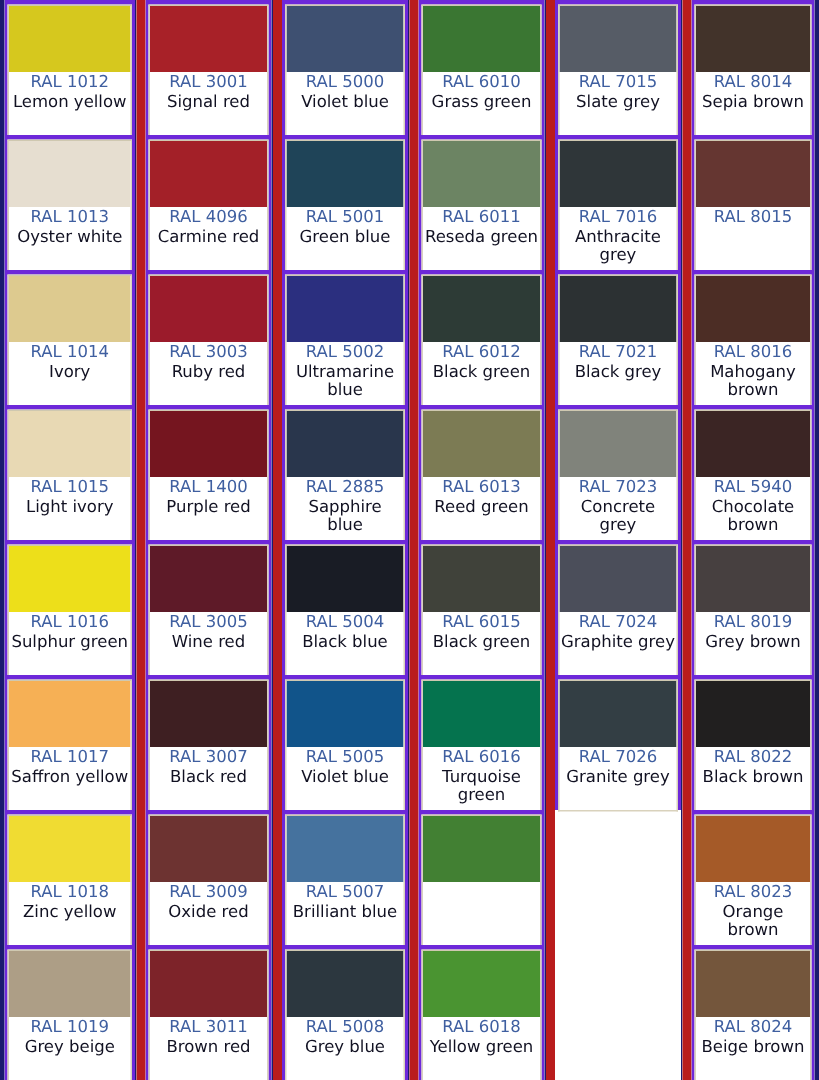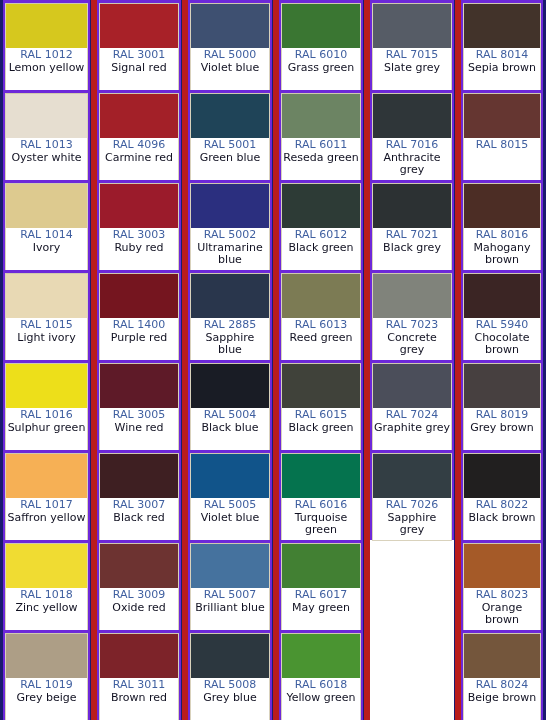--- a/index.html
+++ b/index.html
@@ -367,24 +367,20 @@
           <div class="swatch" style="background: rgb(5, 115, 78);"></div>
           <div class="labels">
             <span class="code">RAL 6016</span>
             <span class="name">Turquoise green</span>
           </div>
         </div>
       </div>
       <div class="cell">
         <div class="card">
           <div class="swatch" style="background: rgb(66, 128, 51);"></div>
-          <div class="labels">
-            <span class="code">RAL 6017</span>
-            <span class="name">May green</span>
-          </div>
         </div>
       </div>
       <div class="cell">
         <div class="card">
           <div class="swatch" style="background: rgb(74, 148, 49);"></div>
           <div class="labels">
             <span class="code">RAL 6018</span>
             <span class="name">Yellow green</span>
           </div>
         </div>
@@ -434,21 +430,21 @@
             <span class="code">RAL 7024</span>
             <span class="name">Graphite grey</span>
           </div>
         </div>
       </div>
       <div class="cell">
         <div class="card">
           <div class="swatch" style="background: rgb(51, 62, 68);"></div>
           <div class="labels">
             <span class="code">RAL 7026</span>
-            <span class="name">Sapphire grey</span>
+            <span class="name">Granite grey</span>
           </div>
         </div>
       </div>
     </div>
     <div class="column last">
       <div class="cell">
         <div class="card">
           <div class="swatch" style="background: rgb(66, 51, 42);"></div>
           <div class="labels">
             <span class="code">RAL 8014</span>

